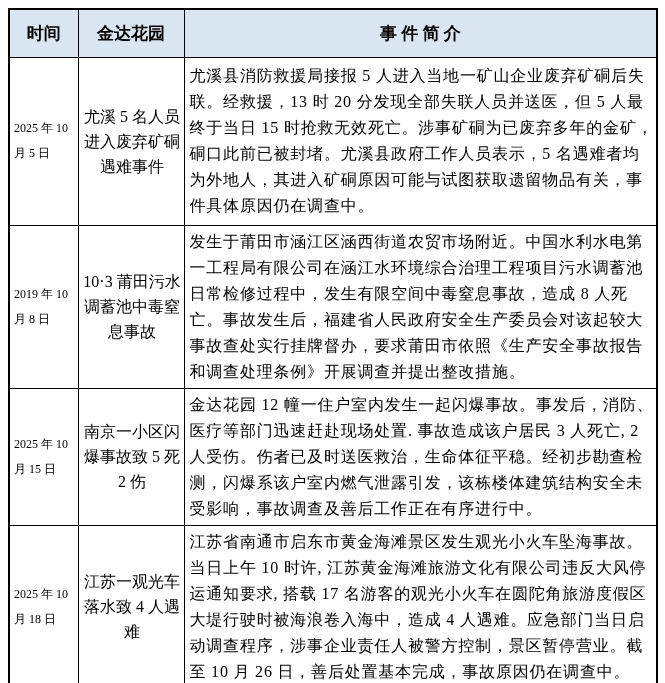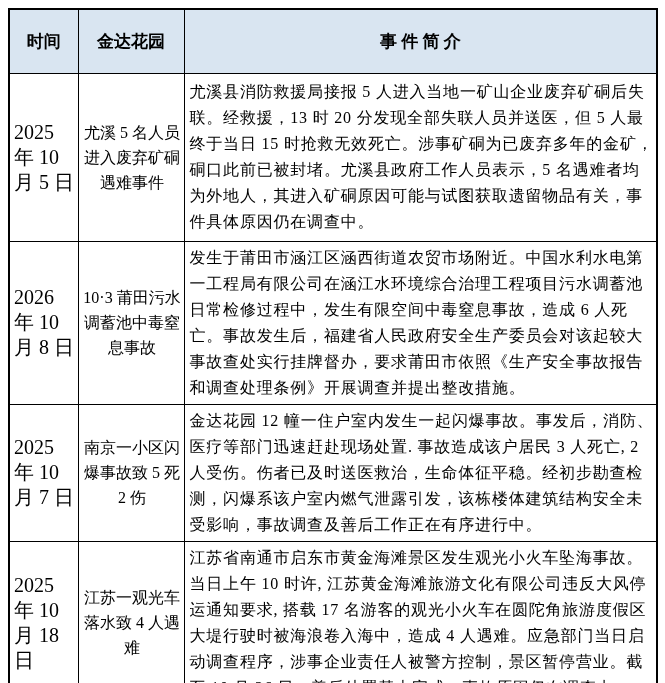--- a/index.html
+++ b/index.html
@@ -26,30 +26,30 @@
   table.events th,
   table.events td {
     border: 1px solid #000000;
     vertical-align: middle;
     box-sizing: border-box;
   }
   table.events th {
     background: #d9e5f1;
     font-weight: bold;
     font-size: 17px;
-    height: 64px;
+    height: 48px;
     text-align: center;
     padding: 2px;
   }
   col.c-time { width: 69px; }
   col.c-name { width: 106px; }
   col.c-summary { width: 473px; }
 
   td.time {
-    font-size: 20px;
+    font-size: 12px;
     line-height: 25px;
     padding: 2px 2px 2px 4px;
     text-align: left;
   }
   td.name {
     font-size: 16px;
     line-height: 25px;
     padding: 2px 2px 2px 4px;
     text-align: center;
   }
@@ -83,26 +83,26 @@
         <th>事 件 简 介</th>
       </tr>
     </thead>
     <tbody>
       <tr class="r1">
         <td class="time">2025 年 10 月 5 日</td>
         <td class="name">尤溪 5 名人员进入废弃矿硐遇难事件</td>
         <td class="summary">尤溪县消防救援局接报 5 人进入当地一矿山企业废弃矿硐后失联。经救援，13 时 20 分发现全部失联人员并送医，但 5 人最终于当日 15 时抢救无效死亡。涉事矿硐为已废弃多年的金矿，硐口此前已被封堵。尤溪县政府工作人员表示，5 名遇难者均为外地人，其进入矿硐原因可能与试图获取遗留物品有关，事件具体原因仍在调查中。</td>
       </tr>
       <tr class="r2">
-        <td class="time">2026 年 10 月 8 日</td>
+        <td class="time">2019 年 10 月 8 日</td>
         <td class="name">10·3 莆田污水调蓄池中毒窒息事故</td>
-        <td class="summary">发生于莆田市涵江区涵西街道农贸市场附近。中国水利水电第一工程局有限公司在涵江水环境综合治理工程项目污水调蓄池日常检修过程中，发生有限空间中毒窒息事故，造成 6 人死亡。事故发生后，福建省人民政府安全生产委员会对该起较大事故查处实行挂牌督办，要求莆田市依照《生产安全事故报告和调查处理条例》开展调查并提出整改措施。</td>
+        <td class="summary">发生于莆田市涵江区涵西街道农贸市场附近。中国水利水电第一工程局有限公司在涵江水环境综合治理工程项目污水调蓄池日常检修过程中，发生有限空间中毒窒息事故，造成 8 人死亡。事故发生后，福建省人民政府安全生产委员会对该起较大事故查处实行挂牌督办，要求莆田市依照《生产安全事故报告和调查处理条例》开展调查并提出整改措施。</td>
       </tr>
       <tr class="r3">
-        <td class="time">2025 年 10 月 7 日</td>
+        <td class="time">2025 年 10 月 15 日</td>
         <td class="name">南京一小区闪爆事故致 5 死 2 伤</td>
         <td class="summary">金达花园 12 幢一住户室内发生一起闪爆事故。事发后，消防、医疗等部门迅速赶赴现场处置. 事故造成该户居民 3 人死亡, 2 人受伤。伤者已及时送医救治，生命体征平稳。经初步勘查检测，闪爆系该户室内燃气泄露引发，该栋楼体建筑结构安全未受影响，事故调查及善后工作正在有序进行中。</td>
       </tr>
       <tr class="r4">
         <td class="time">2025 年 10 月 18 日</td>
         <td class="name">江苏一观光车落水致 4 人遇难</td>
         <td class="summary">江苏省南通市启东市黄金海滩景区发生观光小火车坠海事故。当日上午 10 时许, 江苏黄金海滩旅游文化有限公司违反大风停运通知要求, 搭载 17 名游客的观光小火车在圆陀角旅游度假区大堤行驶时被海浪卷入海中，造成 4 人遇难。应急部门当日启动调查程序，涉事企业责任人被警方控制，景区暂停营业。截至 10 月 26 日，善后处置基本完成，事故原因仍在调查中。</td>
       </tr>
     </tbody>
   </table>

